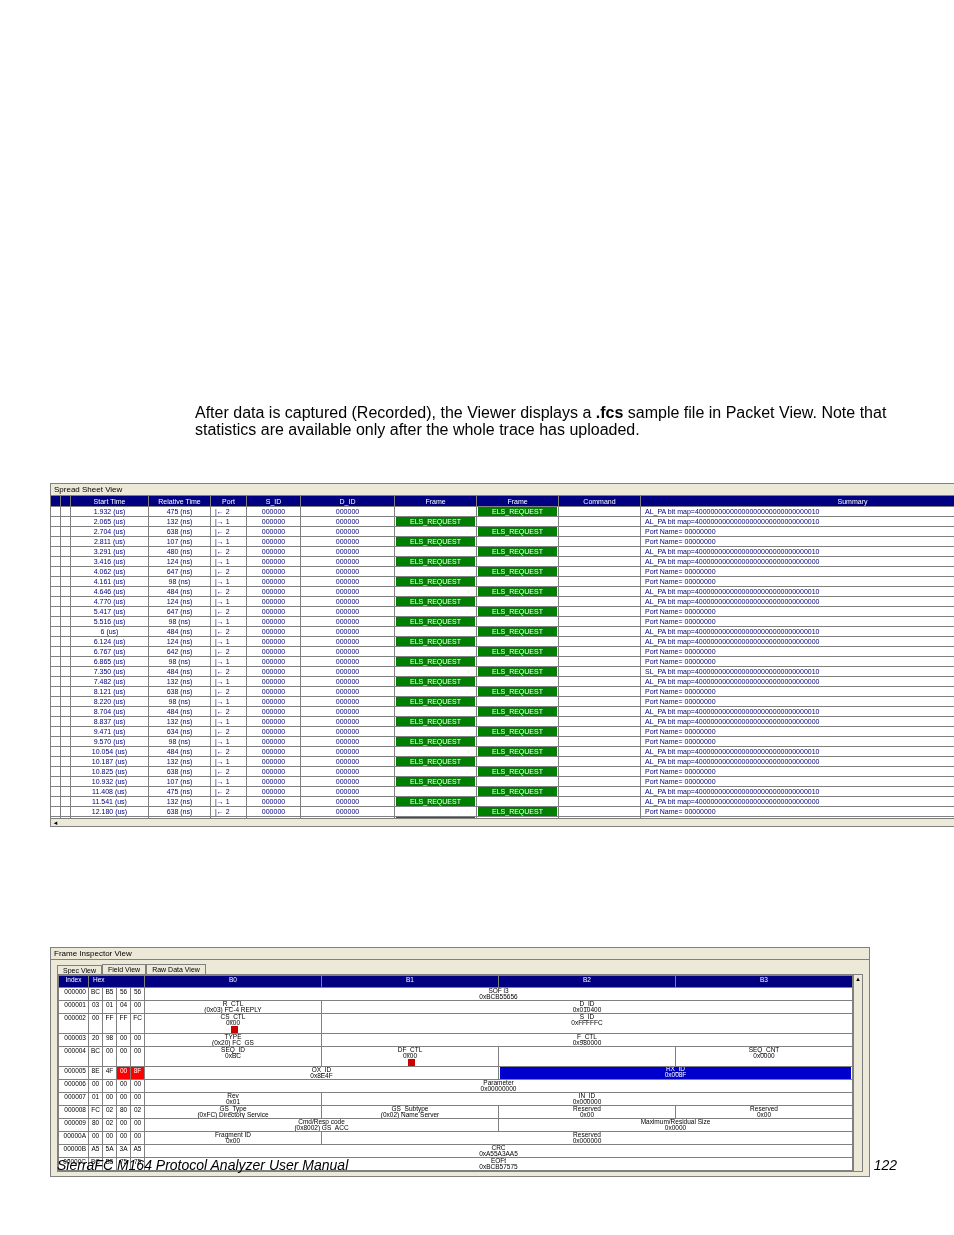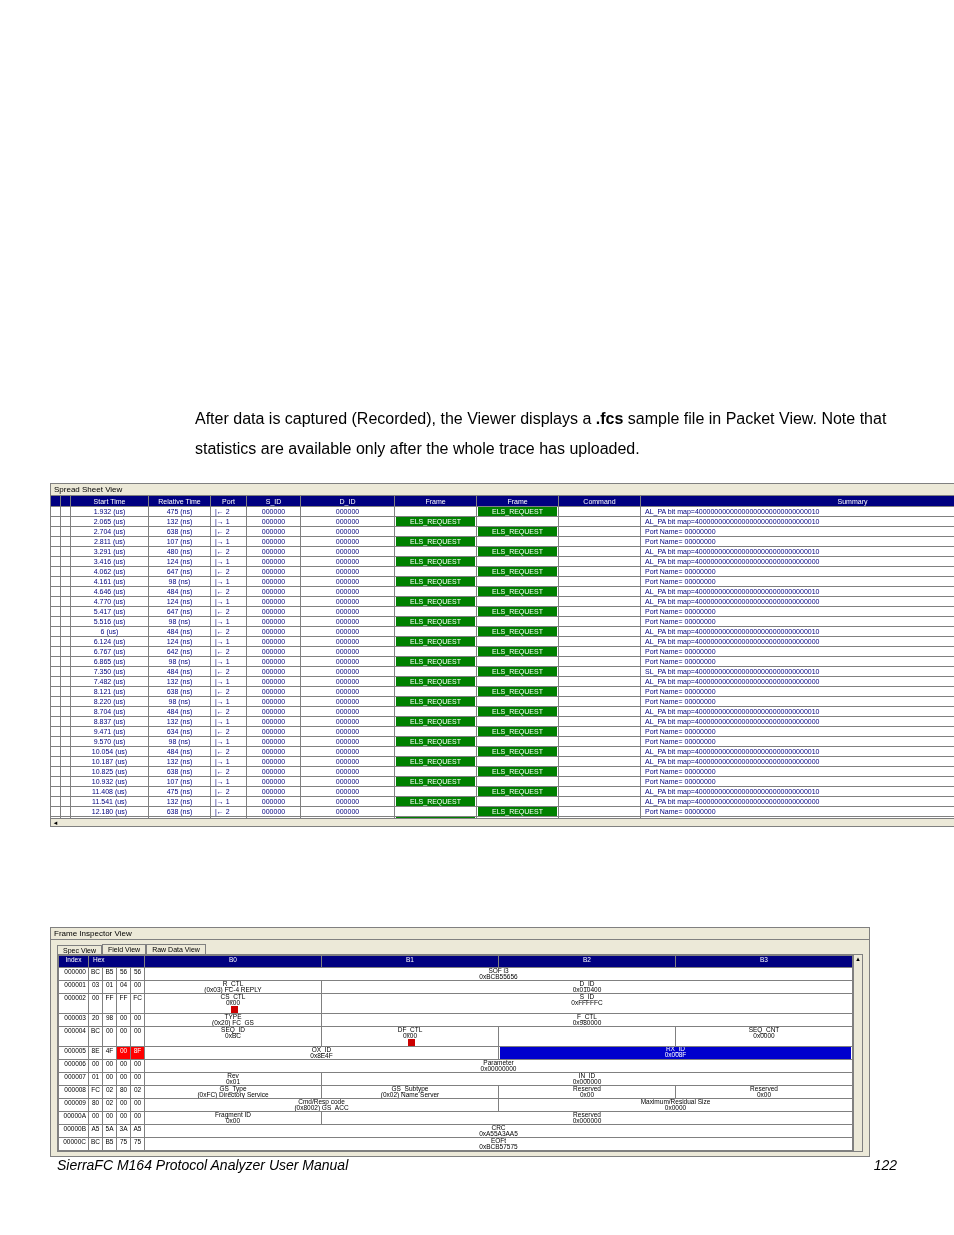--- a/index.html
+++ b/index.html
@@ -1,18 +1,18 @@
 <!DOCTYPE html>
 <html><head>
 <meta charset="utf-8">
 <style>
   * { box-sizing: border-box; margin: 0; padding: 0; }
   body { width: 954px; height: 1235px; background: #fff; font-family: Arial, sans-serif; position: relative; }
 
-  .body-text { position: absolute; left: 195px; top: 404px; width: 700px; font-size: 16px; line-height: 30px; color: #000; }
+  .body-text { position: absolute; left: 195px; top: 404px; width: 700px; font-size: 16px; line-height: 17px; color: #000; }
 
   
   .ss-wrap { position: absolute; left: 50px; top: 483px; width: 1024px; font-size: 7px; font-family: Arial, sans-serif; }
   .ss-title { background: #ece9d8; color: #000; padding: 1px 3px; border: 1px solid #808080; border-bottom: none; font-size: 8px; }
   .ss-scroll-h { position: absolute; left: 0; right: 0; bottom: 0; height: 9px; background: #ece9d8; border: 1px solid #808080; display:flex; }
   .ss-scroll-h .arrow { width: 9px; text-align:center; line-height:7px; background:#ece9d8; }
   .ss-scroll-h .track { flex:1; }
 
   table.ss { border-collapse: collapse; width: calc(100% - 9px); background: #fff; table-layout: fixed; }
   table.ss th, table.ss td { border: 1px solid #808080; padding: 0 2px; height: 10px; overflow: hidden; white-space: nowrap; }
@@ -25,21 +25,21 @@
   table.ss .c-port  { width: 36px; text-align:left; padding-left:4px; }
   table.ss .c-sid   { width: 54px; }
   table.ss .c-did   { width: 94px; }
   table.ss .c-fr    { width: 82px; }
   table.ss .c-fr2   { width: 82px; }
   table.ss .c-cmd   { width: 82px; }
   table.ss .c-sum   { }
   .pill { display:block; background:#008000; color:#fff; margin:-1px; padding:0 2px; height:11px; line-height:11px; text-align:center; }
 
   
-  .fi-wrap { position:absolute; left:50px; top:927px; width:820px; font-size:7px; font-family: Arial, sans-serif; color:#000; }
+  .fi-wrap { position:absolute; left:50px; top:947px; width:820px; font-size:7px; font-family: Arial, sans-serif; color:#000; }
   .fi-title { background:#ece9d8; padding:1px 3px; border:1px solid #808080; border-bottom:none; font-size:8px; }
   .fi-box { background:#ece9d8; border:1px solid #808080; padding:4px 6px; position:relative; }
   .fi-pkt { margin-bottom:4px; font-size:8px; }
   .fi-pkt input { font-size:8px; width:40px; border:1px solid #7f9db9; padding:0 2px; background:#fff; }
   .fi-tabs { display:flex; gap:0; margin-bottom:0; font-size:7px; }
   .fi-tab { border:1px solid #808080; border-bottom:none; padding:1px 5px; background:#ece9d8; }
   .fi-tab.active { background:#ece9d8; position:relative; top:1px; }
   .fi-grid-wrap { background:#fff; border:1px solid #808080; position:relative; }
   .fi-grid-scroll { position:absolute; right:0; top:0; bottom:0; width:9px; background:#ece9d8; border-left:1px solid #808080; }
   .fi-grid-scroll .arrow { height:9px; text-align:center; line-height:8px; }

